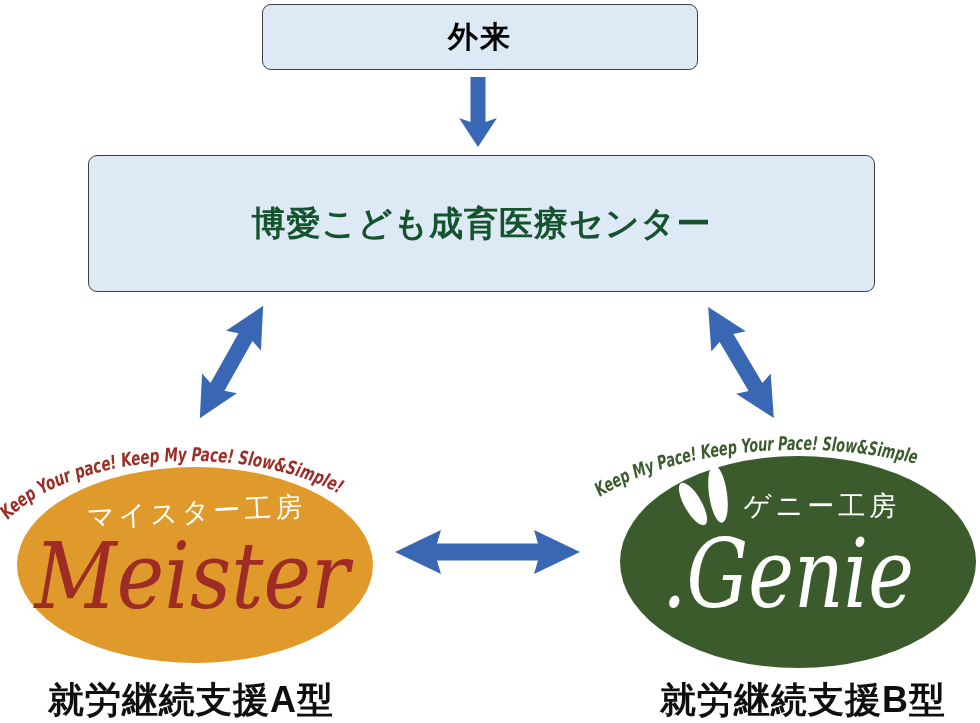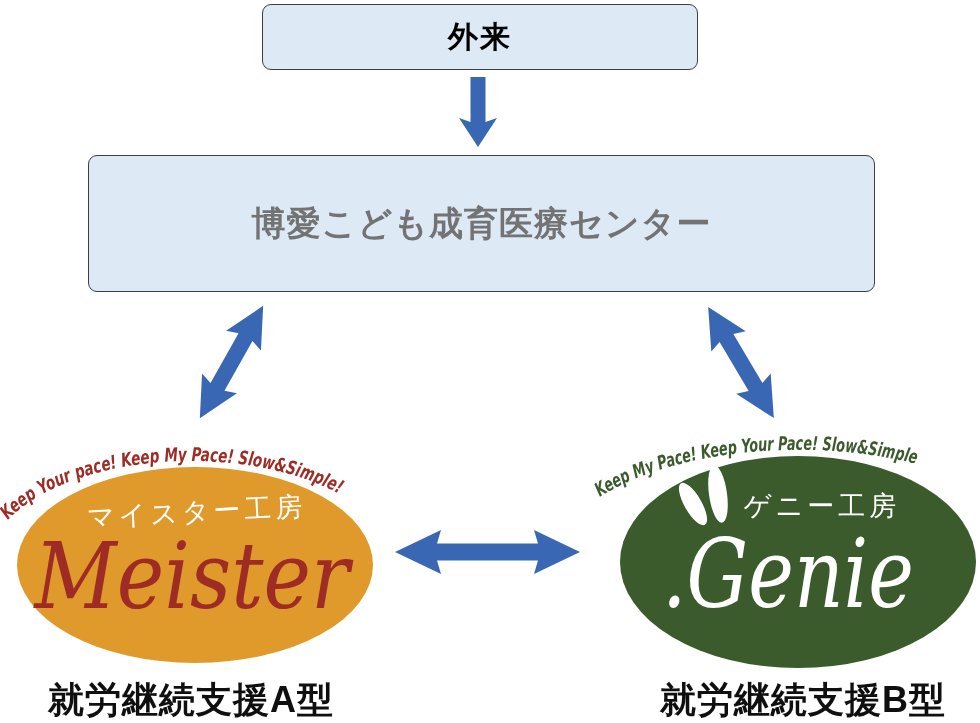--- a/index.html
+++ b/index.html
@@ -7,21 +7,21 @@
     position:relative;width:980px;height:723px;background:#ffffff;
     font-family:"Liberation Sans","DejaVu Sans",sans-serif;overflow:hidden;
   }
   .box{
     position:absolute;background:#dee9f6;border:1.5px solid #3c4043;border-radius:9px;
     display:flex;align-items:center;justify-content:center;box-sizing:border-box;
   }
   .box-top{left:262px;top:4px;width:436px;height:66px;}
   .box-top span{font-size:30px;font-weight:600;color:#000;letter-spacing:2px;}
   .box-center{left:88px;top:155px;width:787px;height:137px;}
-  .box-center .lines{text-align:left;font-size:34px;font-weight:600;color:#737373;line-height:47px;letter-spacing:1px;}
+  .box-center .lines{text-align:left;font-size:34px;font-weight:600;color:#14532d;line-height:47px;letter-spacing:1px;}
   .overlay{position:absolute;left:0;top:0;width:980px;height:723px;pointer-events:none;}
   .logo-svg{position:absolute;overflow:visible;}
   .logo-meister{left:0;top:425px;width:395px;height:250px;}
   .logo-genie{left:585px;top:415px;width:400px;height:260px;}
   .arc-text{font-family:"DejaVu Sans",sans-serif;font-style:italic;font-weight:bold;font-size:19px;}
   .jp-inner{font-family:"Liberation Sans","DejaVu Sans",sans-serif;font-size:27px;letter-spacing:4px;}
   .brand-script{font-family:"DejaVu Serif",serif;font-style:italic;}
   .caption{
     position:absolute;top:676px;font-size:36px;font-weight:bold;color:#0f0f0f;letter-spacing:1px;
   }

